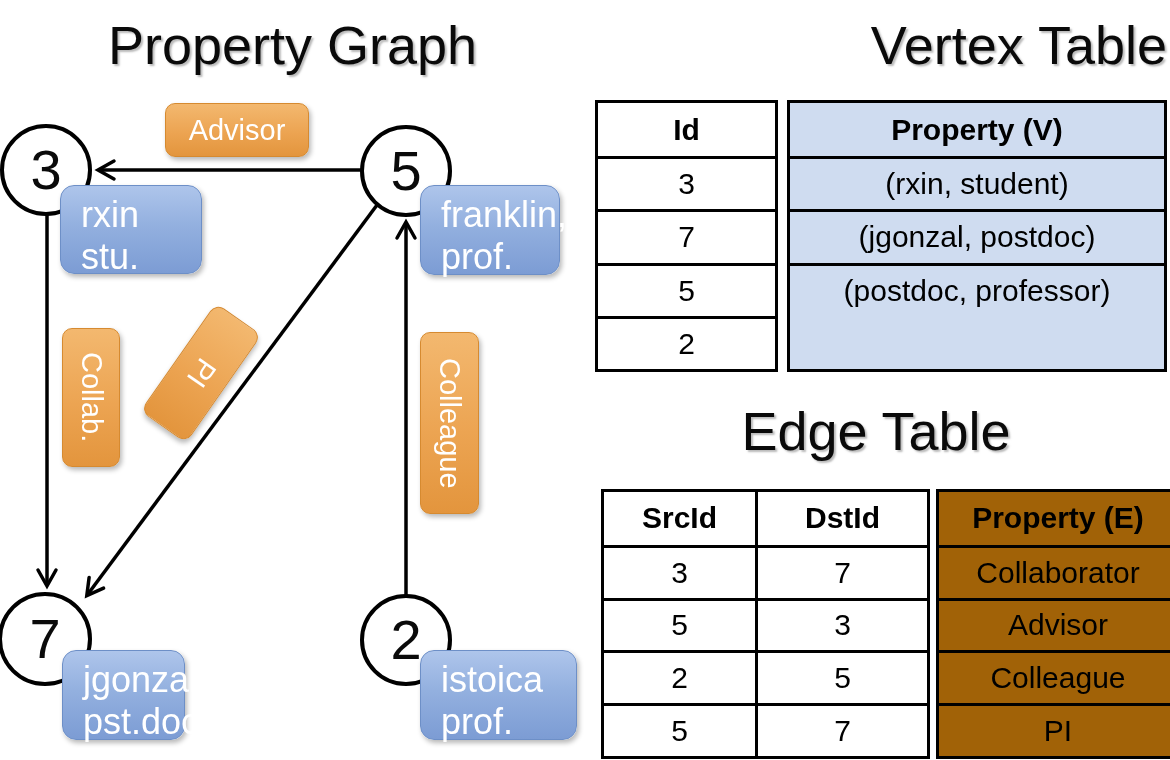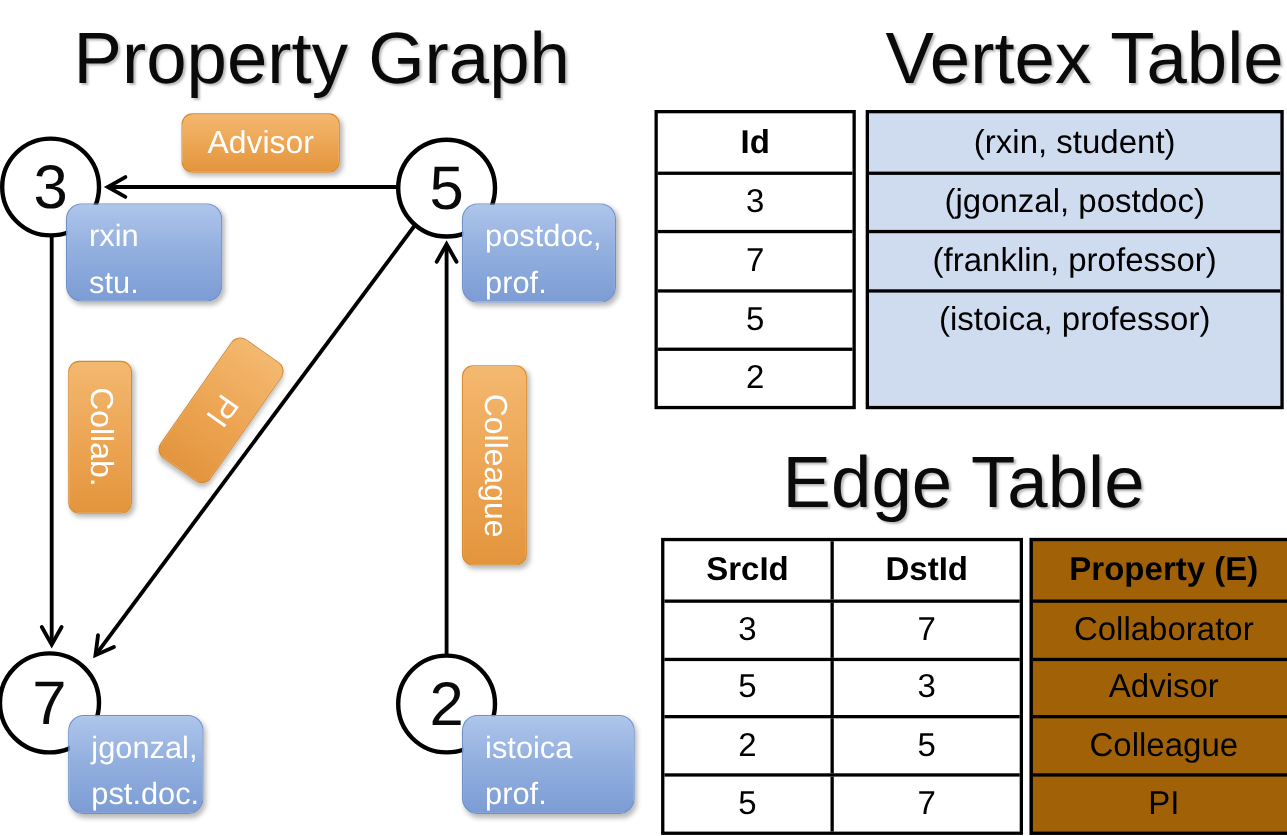--- a/index.html
+++ b/index.html
@@ -1,21 +1,21 @@
 <!DOCTYPE html>
 <html><head>
 <meta charset="utf-8">
 <style>
   html,body { margin:0; padding:0; background:#fff; }
   .canvas {
     position:relative; width:1170px; height:760px; background:#ffffff;
     font-family:"Liberation Sans", sans-serif; overflow:hidden; color:#000;
   }
   .title {
-    position:absolute; font-size:66px; font-weight:400; color:#0a0a0a;
+    position:absolute; font-size:54px; font-weight:400; color:#0a0a0a;
     text-align:center; white-space:nowrap; letter-spacing:0px;
     text-shadow:2px 2px 2px rgba(130,130,130,0.55);
   }
   .graph-title  { left:0px;   width:585px; top:14px; }
   .vertex-title { left:595px; width:572px; top:14px;text-align:right; }
   .edge-title   { left:585px; width:582px; top:400px;text-align:center; }
 
   .graph-svg { position:absolute; left:0; top:0; }
   .graph-svg line   { stroke:#000; stroke-width:3.5; }
   .graph-svg circle { fill:#fff; stroke:#000; stroke-width:4; }
@@ -40,21 +40,21 @@
   .lab-advisor   { left:165px; top:103px; width:142px; height:52px; }
   .lab-collab    { left:62px;  top:328px; width:56px;  height:137px; }
   .lab-pi        { left:173px; top:307px; width:54px;  height:130px; transform:rotate(35deg); }
   .lab-colleague { left:420px; top:332px; width:57px;  height:180px; }
 
   .prop-box {
     position:absolute; border-radius:14px; color:#fff;
     border:1px solid #6d8fc7;
     background:linear-gradient(180deg,#aec5eb 0%, #93b0df 45%, #7c9cd4 100%);
     box-shadow:2px 3px 5px rgba(0,0,0,0.28);
-    font-size:28px; line-height:42px; padding:8px 0 0 20px; box-sizing:border-box;
+    font-size:36px; line-height:42px; padding:8px 0 0 20px; box-sizing:border-box;
   }
   .pb-rxin     { left:60px;  top:185px; width:142px; height:89px; }
   .pb-franklin { left:420px; top:185px; width:140px; height:90px; }
   .pb-jgonzal  { left:62px;  top:650px; width:123px; height:90px; }
   .pb-istoica  { left:420px; top:650px; width:157px; height:90px; }
   .pb-line { display:block; }
 
   .tbl { position:absolute; display:flex; }
   .vtbl { left:595px; top:100px; width:572px; height:272px; }
   .etbl { left:588px; top:489px; width:579px; height:270px;padding-left:13px; }
@@ -114,21 +114,21 @@
   </div>
   <div class="edge-label lab-colleague">
     <span class="vtext">Colleague</span>
   </div>
 
   <div class="prop-box pb-rxin">
     <span class="pb-line">rxin</span>
     <span class="pb-line">stu.</span>
   </div>
   <div class="prop-box pb-franklin">
-    <span class="pb-line">postdoc,</span>
+    <span class="pb-line">franklin,</span>
     <span class="pb-line">prof.</span>
   </div>
   <div class="prop-box pb-jgonzal">
     <span class="pb-line">jgonzal,</span>
     <span class="pb-line">pst.doc.</span>
   </div>
   <div class="prop-box pb-istoica">
     <span class="pb-line">istoica</span>
     <span class="pb-line">prof.</span>
   </div>
@@ -148,30 +148,30 @@
         </div>
       <div class="trow">
           <div class="tcell">5</div>
         </div>
       <div class="trow">
           <div class="tcell">2</div>
         </div>
     </div>
     <div class="tbl-block block-prop">
       <div class="trow">
+          <div class="tcell hdr">Property (V)</div>
+        </div>
+      <div class="trow">
           <div class="tcell">(rxin, student)</div>
         </div>
       <div class="trow">
           <div class="tcell">(jgonzal, postdoc)</div>
         </div>
       <div class="trow">
-          <div class="tcell">(franklin, professor)</div>
-        </div>
-      <div class="trow">
-          <div class="tcell">(istoica, professor)</div>
+          <div class="tcell">(postdoc, professor)</div>
         </div>
     </div>
   </div>
 
   <div class="title edge-title">Edge Table</div>
 
   <div class="tbl etbl">
     <div class="tbl-block block-ids">
       <div class="trow">
         <div class="tcell hdr src">SrcId</div>

